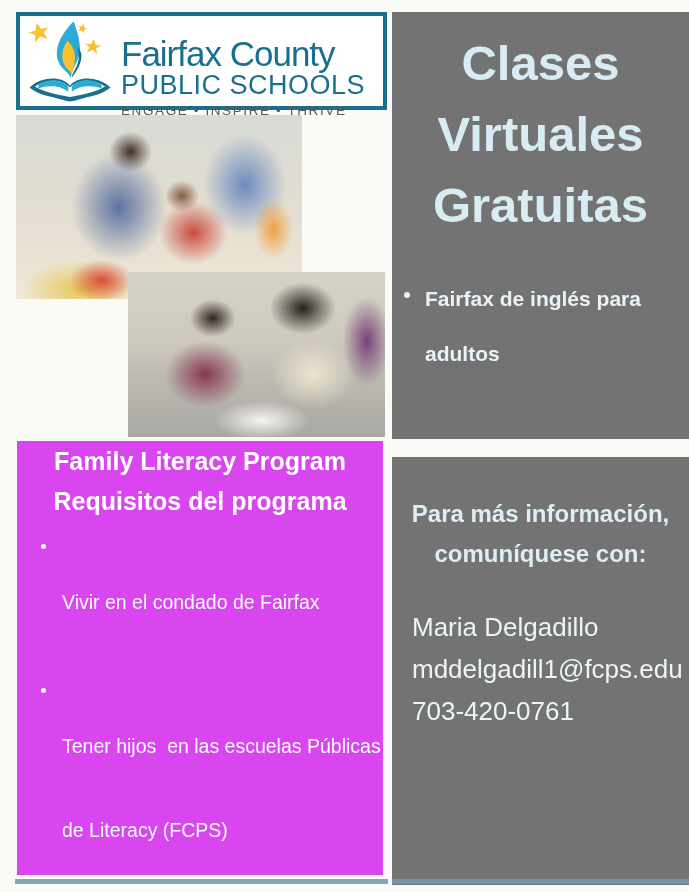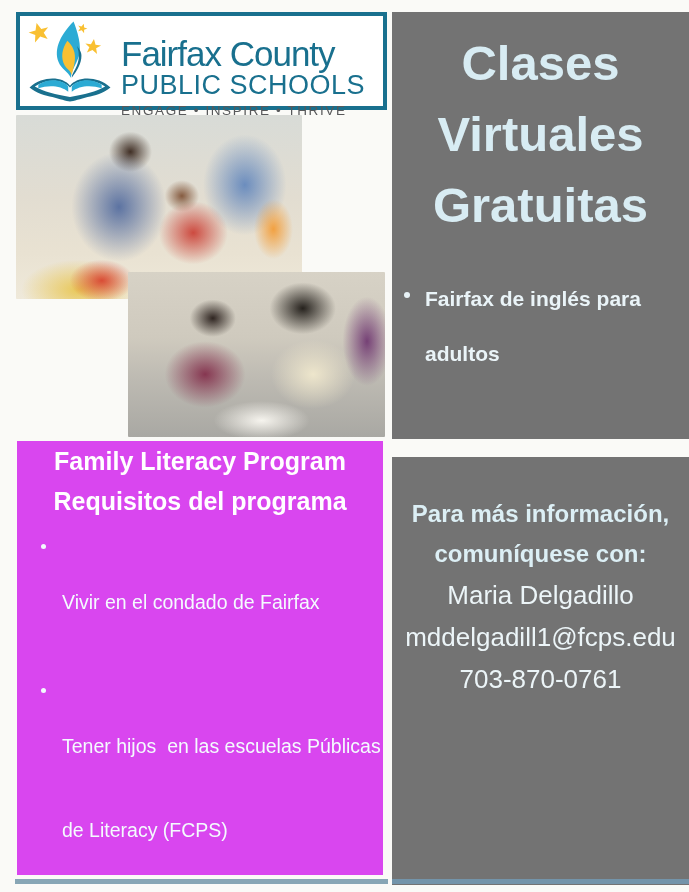--- a/index.html
+++ b/index.html
@@ -52,21 +52,21 @@
   
   .teal-box{position:absolute;left:392px;width:297px;background:#737373;box-sizing:border-box;}
   .title-box{top:12px;height:427px;padding-top:16px;}
   .title-line{font-size:49px;font-weight:bold;line-height:71px;text-align:center;color:#d8ecf3;}
   .tb-bullet-row{display:flex;margin-top:30px;padding-left:12px;}
   .tb-dot{width:6px;height:6px;border-radius:50%;background:#e8f3f7;margin-top:21px;flex:0 0 auto;}
   .tb-bullet-text{margin-left:15px;font-size:21px;font-weight:bold;line-height:55px;color:#eaf4f8;}
 
   .contact-box{top:457px;height:428px;padding-top:37px;}
   .contact-heading{font-size:24px;font-weight:bold;line-height:40px;text-align:center;color:#dceff5;}
-  .contact-lines{text-align:center;}
+  .contact-lines{margin-top:32px;padding-left:20px;}
   .contact-line{font-size:26px;font-weight:normal;line-height:42px;color:#ecf5f8;}
 
   
   .blue-box{
     position:absolute;left:17px;top:441px;width:366px;height:434px;
     background:#d946ef;color:#ffffff;box-sizing:border-box;
   }
   .pb-heading{font-size:25px;font-weight:bold;line-height:40px;text-align:center;color:#ffffff;}
   .pb-bullets{margin-top:11px;padding-left:24px;}
   .pb-bullet{display:flex;margin-bottom:4px;}
@@ -145,20 +145,20 @@
   </div>
 
   <div class="teal-box contact-box">
     <div class="contact-heading">
       <div>Para más información,</div>
       <div>comuníquese con:</div>
     </div>
     <div class="contact-lines">
       <div class="contact-line">Maria Delgadillo</div>
       <div class="contact-line">mddelgadill1@fcps.edu</div>
-      <div class="contact-line">703-870-0761</div>
+      <div class="contact-line">703-420-0761</div>
     </div>
   </div>
 
   <div class="footer-rule left"></div>
   <div class="footer-rule right"></div>
 
 </div>
 
 </body></html>

